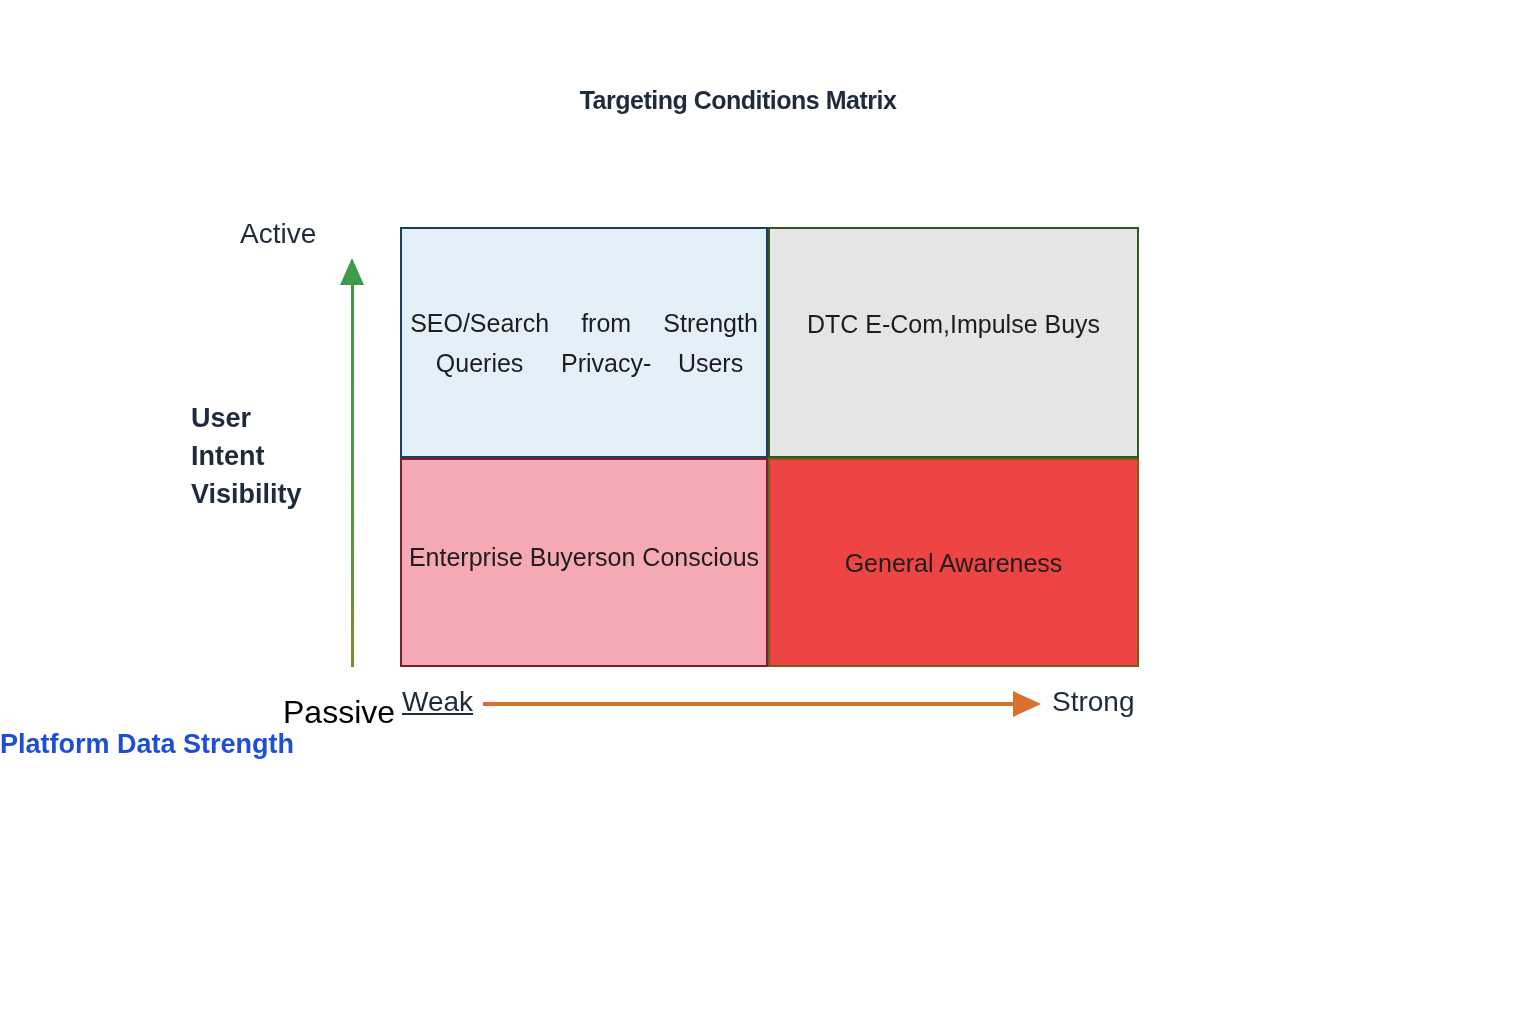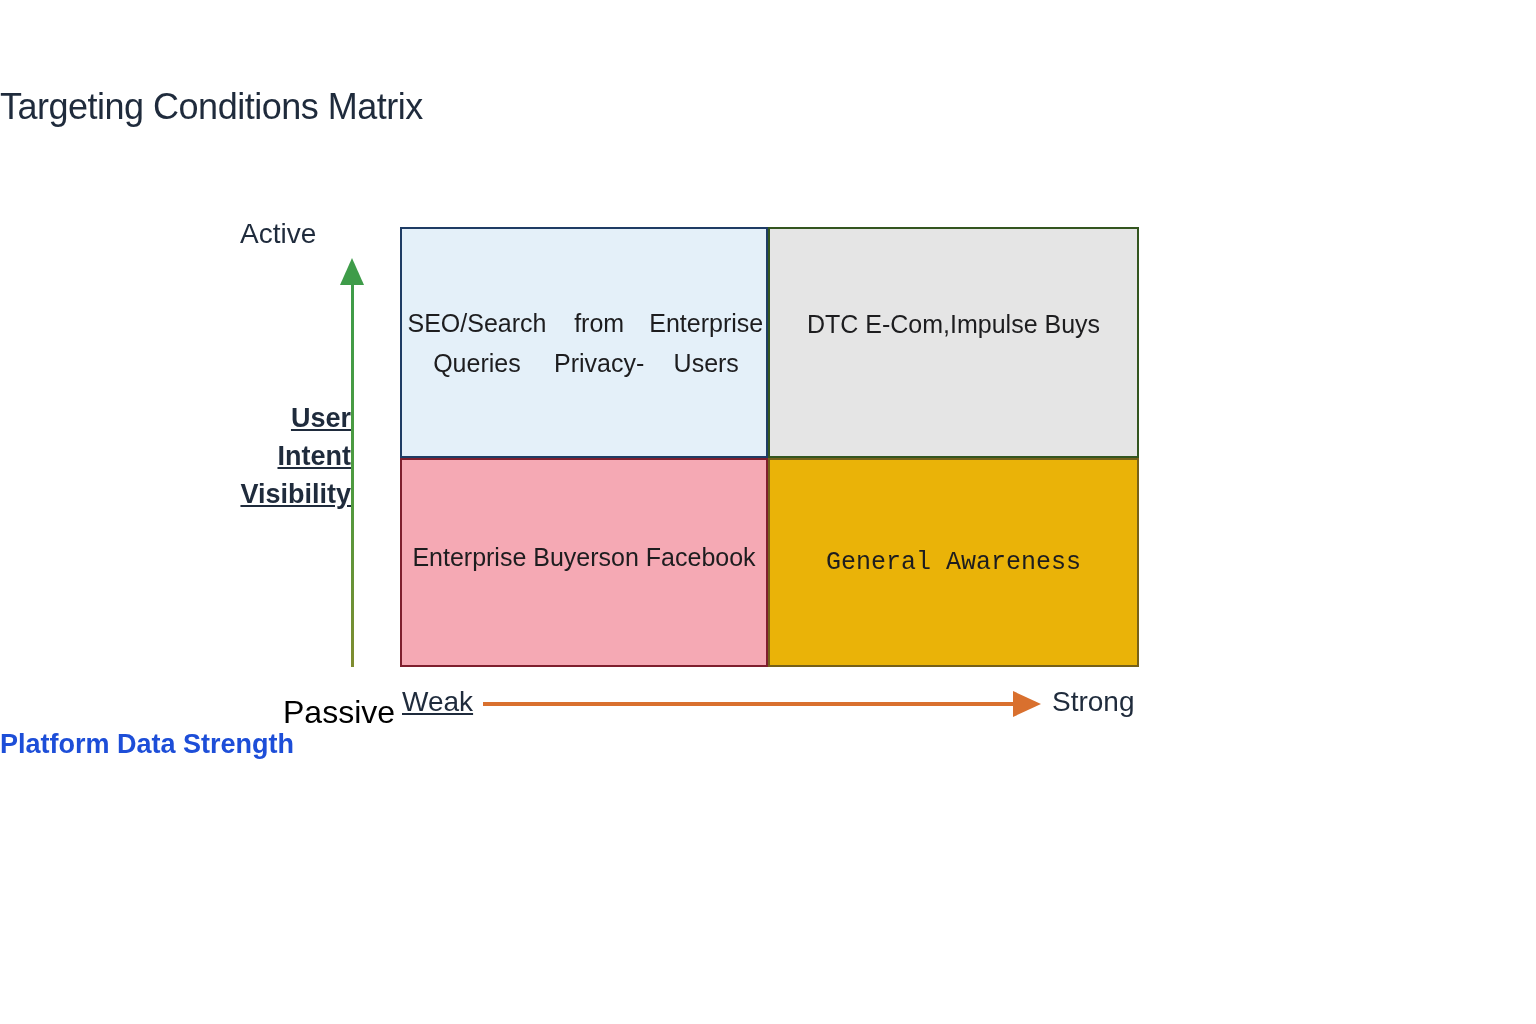--- a/index.html
+++ b/index.html
@@ -11,22 +11,23 @@
     background: #ffffff;
     overflow: hidden;
     font-family: "Liberation Sans", sans-serif;
   }
 
   .title {
     position: absolute;
     top: 86px;
     left: 0;
     width: 1476px;
-    font-size: 36px;
-    font-weight: 400;
+    text-align: center;
+    font-size: 25px;
+    font-weight: 700;
     letter-spacing: -0.5px;
     color: #1f2b3c;
   }
 
   
   .matrix {
     position: absolute;
     left: 400px;
     top: 227px;
     width: 739px;
@@ -67,26 +68,25 @@
   }
   .y-arrow-shaft {
     position: absolute;
     left: 351px; top: 283px;
     width: 3px; height: 384px;
     background: linear-gradient(to bottom, #3e9c49 0%, #4f9a3f 55%, #7f8c2f 100%);
   }
   .y-axis-label {
     position: absolute;
     left: 191px; top: 399px; width: 160px;
-    text-align: right;
+    text-align: left;
     font-size: 27px;
     line-height: 38px;
     font-weight: 700;
     color: #1f2b3c;
-    text-decoration: underline;
   }
   .passive-label {
     position: absolute;
     left: 283px; top: 686px;
     font-size: 32px;
     color: #000000;
     margin-top: 8px;
   }
 
   
@@ -131,31 +131,31 @@
 <body>
 
 <div class="canvas">
 
   <div class="title">Targeting Conditions Matrix</div>
 
   <div class="matrix">
     <div class="quadrant q-top-left" style="background-color: rgb(228, 240, 249); border-color: rgb(30, 60, 100);">
       <div>SEO/Search Queries</div>
       <div>from Privacy-</div>
-      <div>Enterprise Users</div>
+      <div>Strength Users</div>
     </div>
     <div class="quadrant q-top-right" style="background-color: #e5e5e5; border-color: rgb(51, 85, 31);">
       <div>DTC E-Com,</div>
       <div>Impulse Buys</div>
     </div>
     <div class="quadrant q-bottom-left" style="background-color: rgb(245, 169, 180); border-color: rgb(126, 31, 46);">
       <div>Enterprise Buyers</div>
-      <div>on Facebook</div>
+      <div>on Conscious</div>
     </div>
-    <div class="quadrant q-bottom-right" style="background-color: #eab308; border-color: rgb(118, 96, 24); font-family: Liberation Mono, monospace;">
+    <div class="quadrant q-bottom-right" style="background-color: #ef4444; border-color: rgb(118, 96, 24);">
       <div>General Awareness</div>
     </div>
   </div>
 
   <div class="active-label">Active</div>
   <div class="y-arrow-head" style="border-bottom-color: rgb(62, 156, 73);"></div>
   <div class="y-arrow-shaft"></div>
   <div class="y-axis-label">
     <div>User</div>
     <div>Intent</div>

